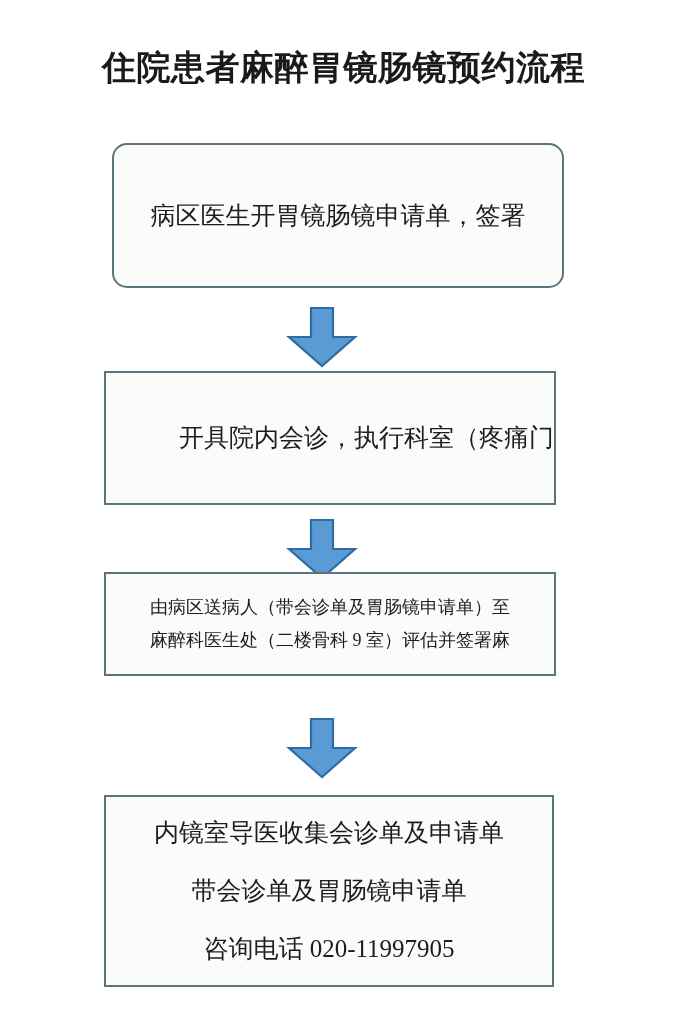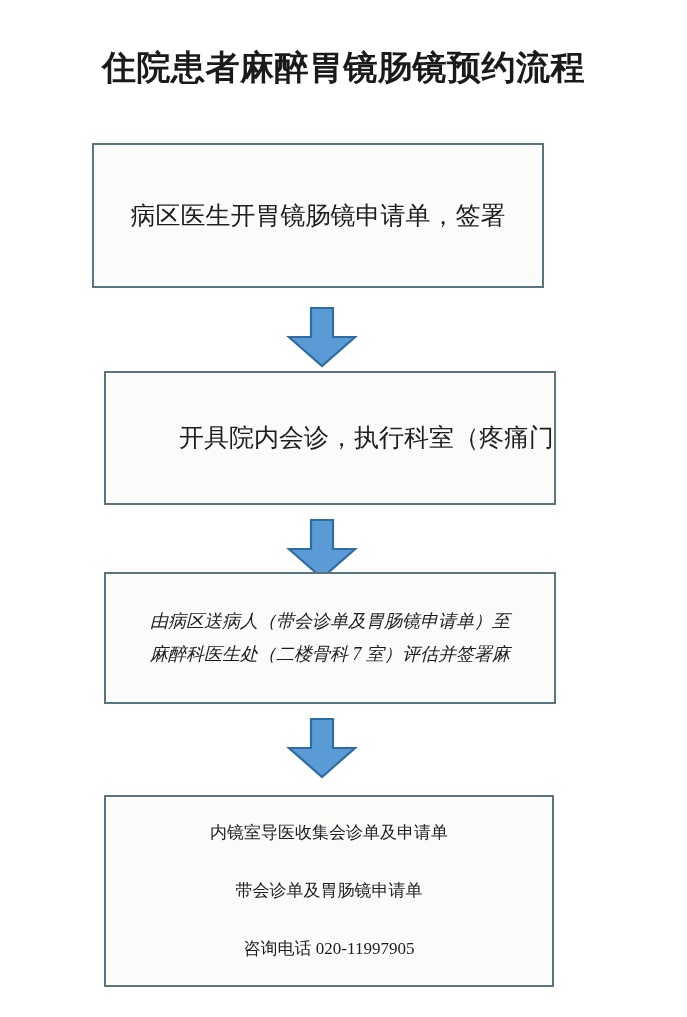--- a/index.html
+++ b/index.html
@@ -53,57 +53,57 @@
     text-align: center;
   }
   .box .line {
     display: block;
     width: 100%;
     white-space: nowrap;
   }
 
   
   #box-1 {
-    left: 92px;
+    left: 112px;
     top: 143px;
     width: 452px;
     height: 145px;
     font-size: 25px;
     line-height: 50px;
+    border-radius: 15px;
   }
 
   
   #box-2 {
     left: 104px;
     top: 371px;
     width: 452px;
     height: 134px;
     font-size: 25px;
     line-height: 50px;
     text-align: right;
   }
 
   
   #box-3 {
     left: 104px;
     top: 572px;
     width: 452px;
-    height: 132px;
+    height: 104px;
     font-size: 18px;
     line-height: 33px;
-    font-style: italic;
   }
 
   
   #box-4 {
     left: 104px;
     top: 795px;
     width: 450px;
     height: 192px;
-    font-size: 17px;
+    font-size: 25px;
     line-height: 58px;
   }
 
   
   .arrow {
     position: absolute;
     width: 72px;
     height: 62px;
   }
   .arrow svg { display: block; width: 100%; height: 100%; }
@@ -134,21 +134,21 @@
   </div>
 
   <div class="arrow" id="arrow-2">
     <svg viewBox="0 0 72 62" xmlns="http://www.w3.org/2000/svg">
       <polygon points="25,2 47,2 47,31 69,31 36,60 3,31 25,31" fill="#5b9bd5" stroke="#2e6da4" stroke-width="2.2" stroke-linejoin="miter"></polygon>
     </svg>
   </div>
 
   <div class="box" id="box-3">
     <span class="line">由病区送病人（带会诊单及胃肠镜申请单）至</span>
-    <span class="line">麻醉科医生处（二楼骨科 7 室）评估并签署麻</span>
+    <span class="line">麻醉科医生处（二楼骨科 9 室）评估并签署麻</span>
   </div>
 
   <div class="arrow" id="arrow-3">
     <svg viewBox="0 0 72 62" xmlns="http://www.w3.org/2000/svg">
       <polygon points="25,2 47,2 47,31 69,31 36,60 3,31 25,31" fill="#5b9bd5" stroke="#2e6da4" stroke-width="2.2" stroke-linejoin="miter"></polygon>
     </svg>
   </div>
 
   <div class="box" id="box-4">
     <span class="line">内镜室导医收集会诊单及申请单</span>

